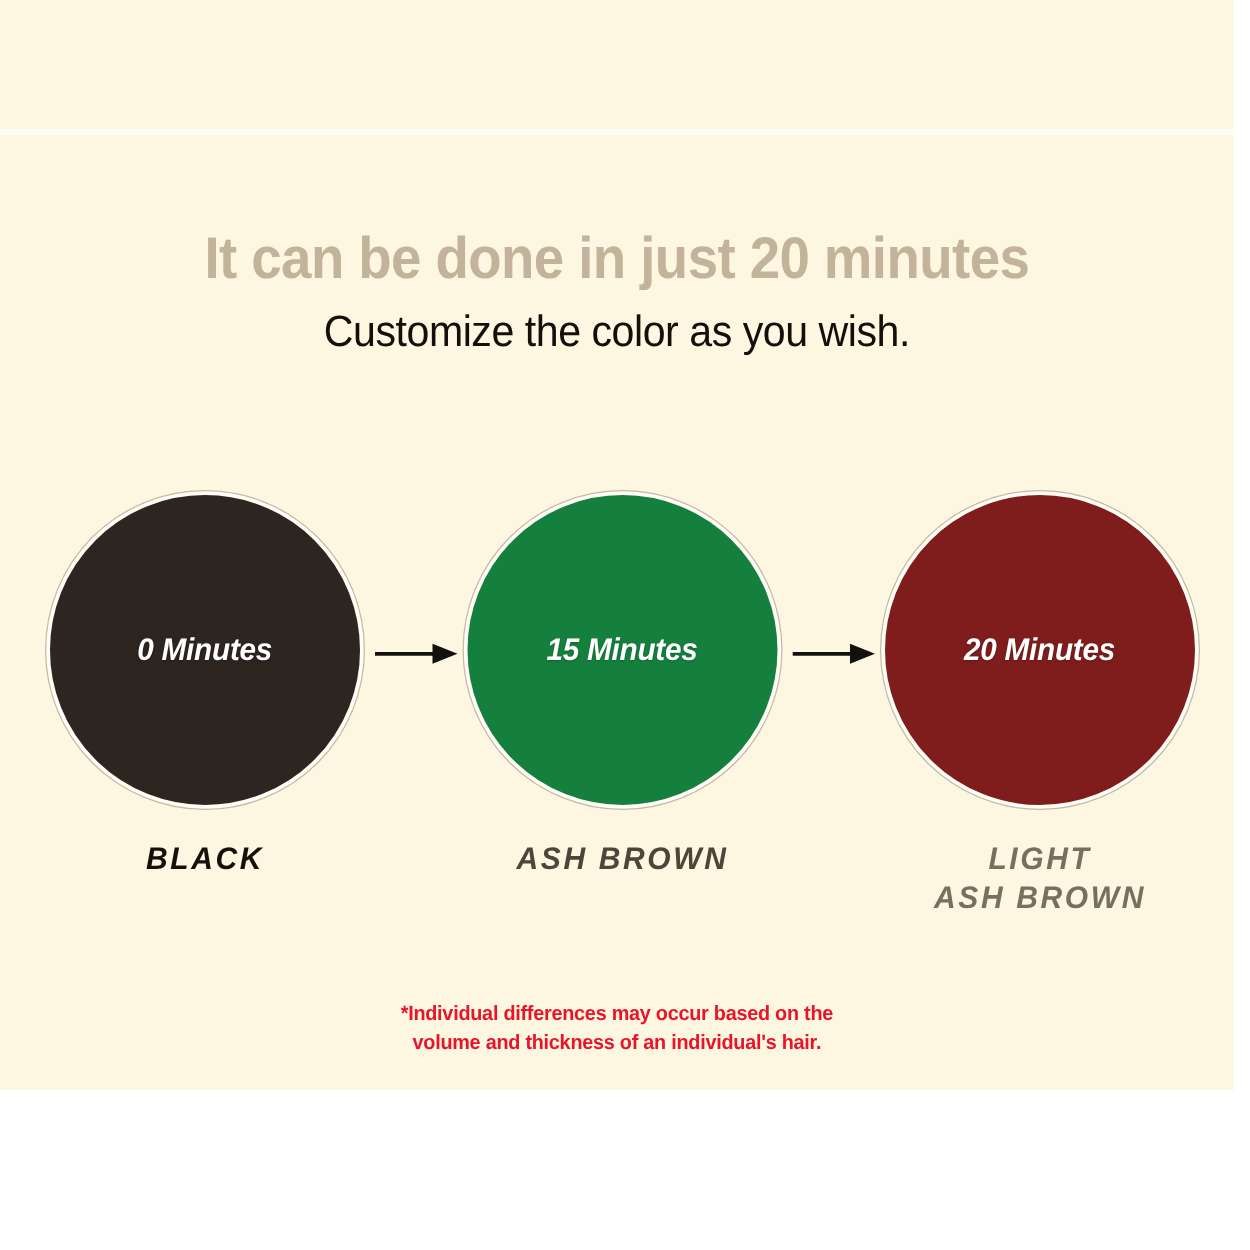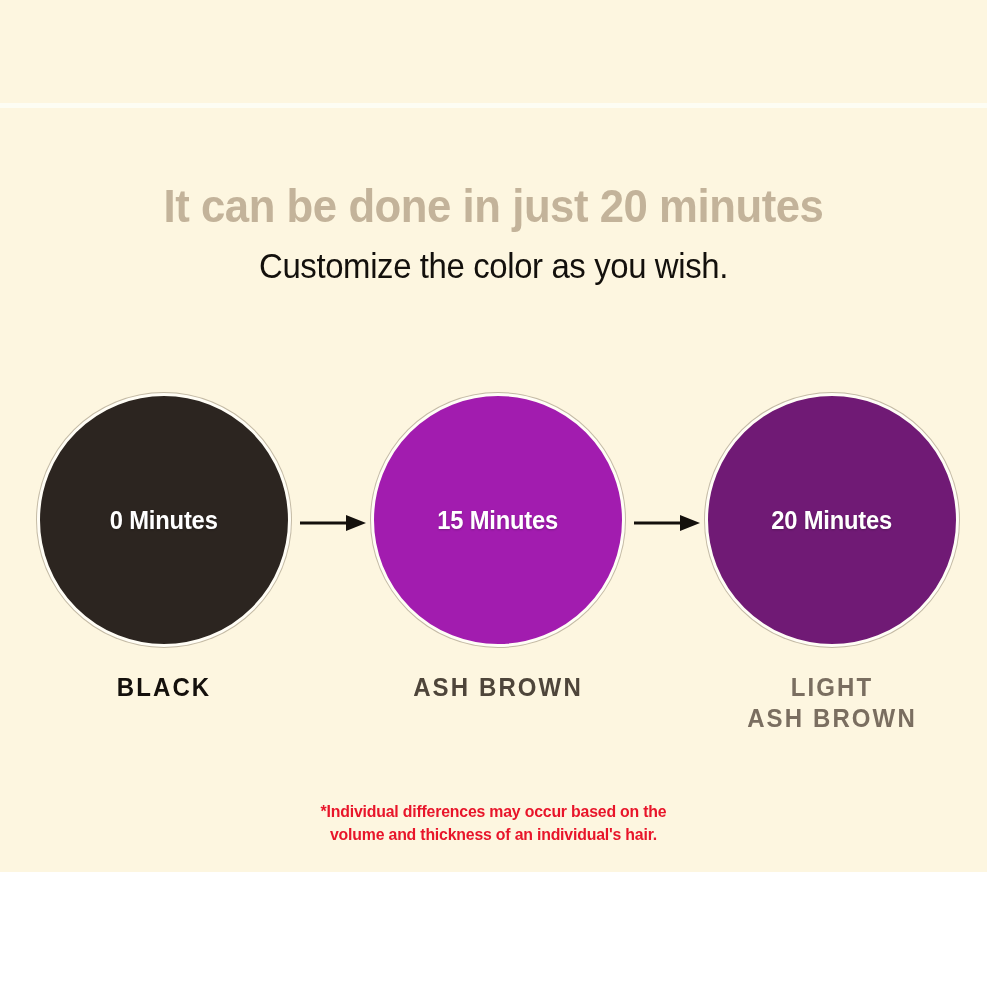--- a/index.html
+++ b/index.html
@@ -76,20 +76,21 @@
     left: 0;
     top: 393px;
     width: 987px;
     height: 350px;
   }
 
   .swatch {
     position: absolute;
     top: 0;
     width: 254px;
+    font-style: italic;
   }
   .swatch.s0 { left: 37px; }
   .swatch.s1 { left: 371px; }
   .swatch.s2 { left: 705px; }
 
   .disc-wrap {
     position: relative;
     width: 254px;
     height: 254px;
   }
@@ -172,30 +173,30 @@
       <div class="disc-wrap">
         <div class="disc" id="disc0" style="background: rgb(44, 37, 32);">
           <span class="disc-label">0 Minutes</span>
         </div>
       </div>
       <div class="name" id="name0" style="color: rgb(20, 16, 12);">BLACK</div>
     </div>
 
     <div class="swatch s1">
       <div class="disc-wrap">
-        <div class="disc" id="disc1" style="background: #a21caf;">
+        <div class="disc" id="disc1" style="background: #15803d;">
           <span class="disc-label">15 Minutes</span>
         </div>
       </div>
       <div class="name" id="name1" style="color: rgb(78, 69, 58);">ASH BROWN</div>
     </div>
 
     <div class="swatch s2">
       <div class="disc-wrap">
-        <div class="disc" id="disc2" style="background: #701a75;">
+        <div class="disc" id="disc2" style="background: #7f1d1d;">
           <span class="disc-label">20 Minutes</span>
         </div>
       </div>
       <div class="name" id="name2" style="color: rgb(122, 110, 96);">LIGHT
 ASH BROWN</div>
     </div>
 
   </div>
 
   <div class="arrow a0">

